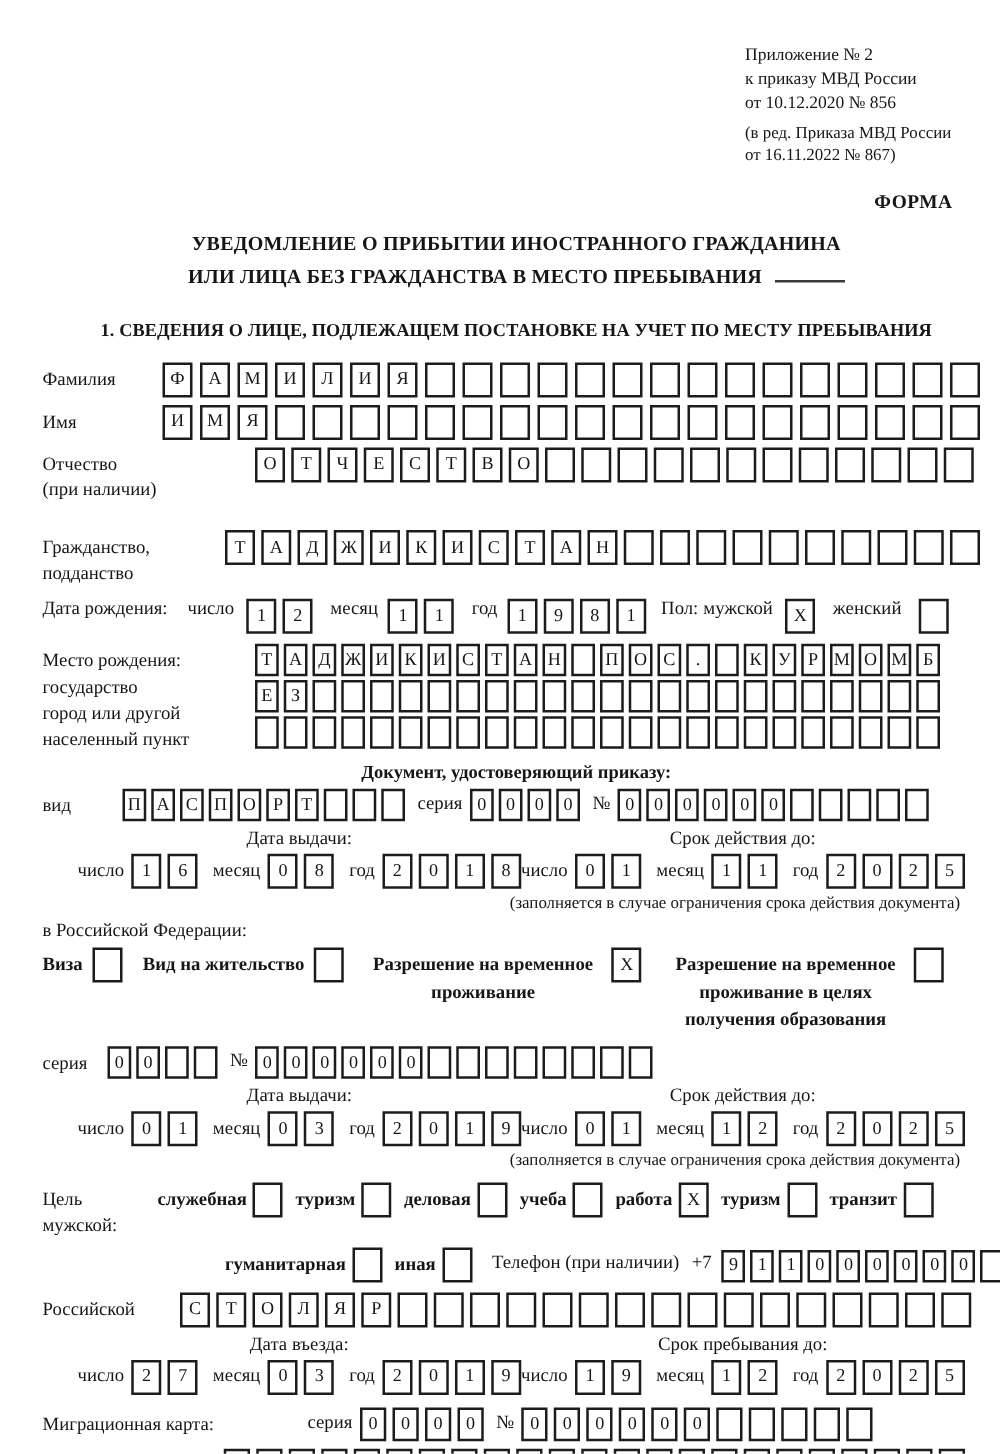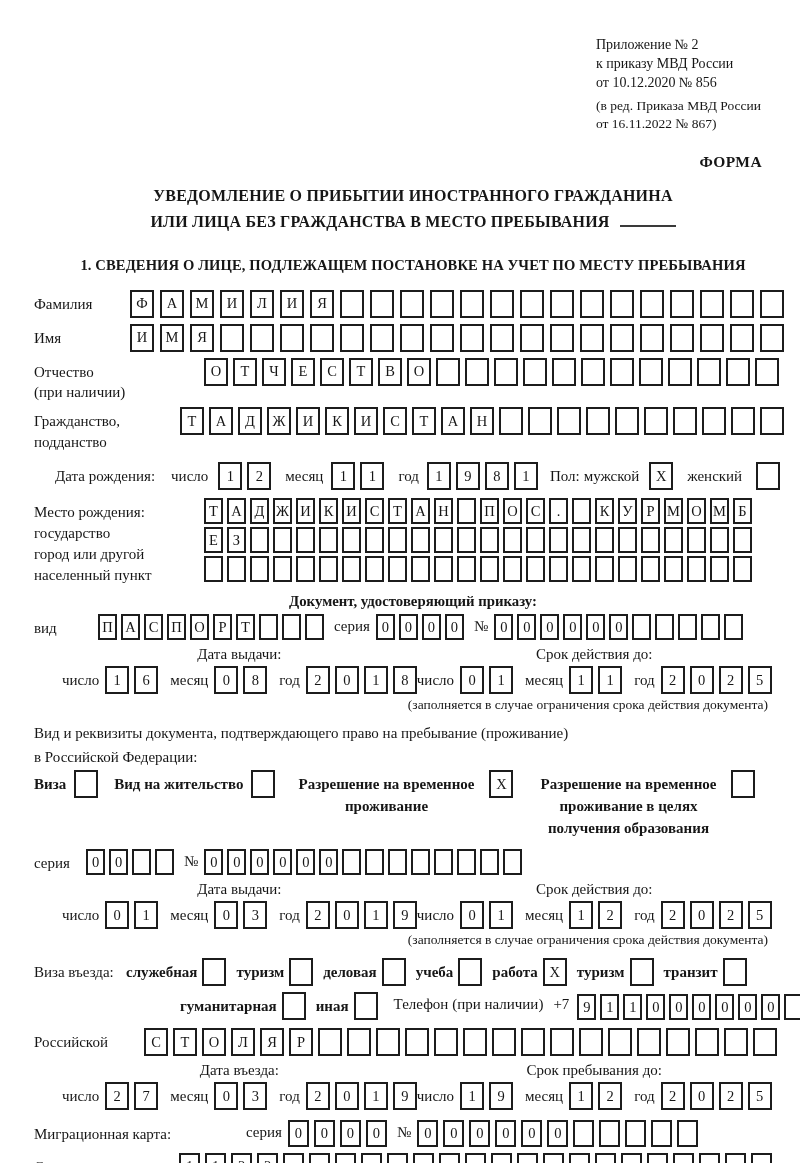--- a/index.html
+++ b/index.html
@@ -27,21 +27,21 @@
   .w96{width:96px;} .w170{width:170px;} .w146{width:146px;} .w64{width:64px;} .w110{width:110px;} .w145{width:145px;} .w212{width:212px;}
 
   .boxes{display:flex;gap:5px;flex:none;}
   .boxes.g6{gap:6px;}
   .cell{flex:none;box-sizing:border-box;width:24px;height:28px;border:2px solid #1c1c1c;
         display:flex;align-items:center;justify-content:center;font-size:14.5px;background:#fff;}
   .boxes.sm{gap:4px;} .boxes.sm .cell{width:19px;height:26px;}
   .boxes.md{gap:5px;} .boxes.md .cell{width:21px;height:27px;}
   .rowgap{margin-bottom:3px;}
 
-  .inline-row{display:flex;align-items:center;margin-top:9px;margin-left:21px;}
+  .inline-row{display:flex;margin-top:9px;}
   .ilabel{margin-right:10px;} .ilabel2{margin:0 8px 0 14px;}
 
   .doc-heading{font-weight:bold;text-align:center;margin-top:8px;font-size:14.8px;}
   .mini-label{flex:none;padding-top:4px;margin:0 6px 0 10px;}
 
   
   .dates-row{display:flex;justify-content:space-between;margin-top:6px;padding:0 26px 0 28px;}
   .dgroup{flex:none;}
   .dhead{text-align:center;margin-bottom:3px;}
   .dline{display:flex;align-items:center;}
@@ -172,21 +172,21 @@
         <div class="cell"></div>
         <div class="cell"></div>
         <div class="cell"></div>
         <div class="cell"></div>
         <div class="cell"></div>
         <div class="cell"></div>
         <div class="cell"></div>
       </div>
   </div>
 
-  <div class="frow" style="margin-top:3px">
+  <div class="frow" style="margin-top:20px">
     <div class="flabel w146">
       <div>Гражданство,</div>
       <div class="sub">подданство</div>
     </div>
     <div class="boxes">
         <div class="cell">Т</div>
         <div class="cell">А</div>
         <div class="cell">Д</div>
         <div class="cell">Ж</div>
         <div class="cell">И</div>
@@ -403,21 +403,20 @@
             <div class="cell">2</div>
             <div class="cell">0</div>
             <div class="cell">2</div>
             <div class="cell">5</div>
           </span>
       </div>
     </div>
   </div>
   <div class="note right">(заполняется в случае ограничения срока действия документа)</div>
 
-  <div class="res-line1">Вид и реквизиты документа, подтверждающего право на пребывание (проживание)</div>
   <div class="res-line2">в Российской Федерации:</div>
   <div class="opts res-opts">
       <span class="opt">
         <span class="optlabel">Виза</span>
         <div class="cell"></div>
       </span>
       <span class="opt">
         <span class="optlabel">Вид на жительство</span>
         <div class="cell"></div>
       </span>
@@ -500,21 +499,21 @@
             <div class="cell">0</div>
             <div class="cell">2</div>
             <div class="cell">5</div>
           </span>
       </div>
     </div>
   </div>
   <div class="note right">(заполняется в случае ограничения срока действия документа)</div>
 
   <div class="frow purpose-row">
-    <div class="flabel" style="width:92px">Виза въезда:</div>
+    <div class="flabel" style="width:92px">Цель мужской:</div>
     <div class="opts purpose-opts">
         <span class="opt">
           <span class="optlabel">служебная</span>
           <div class="cell"></div>
         </span>
         <span class="opt">
           <span class="optlabel">туризм</span>
           <div class="cell"></div>
         </span>
         <span class="opt">

